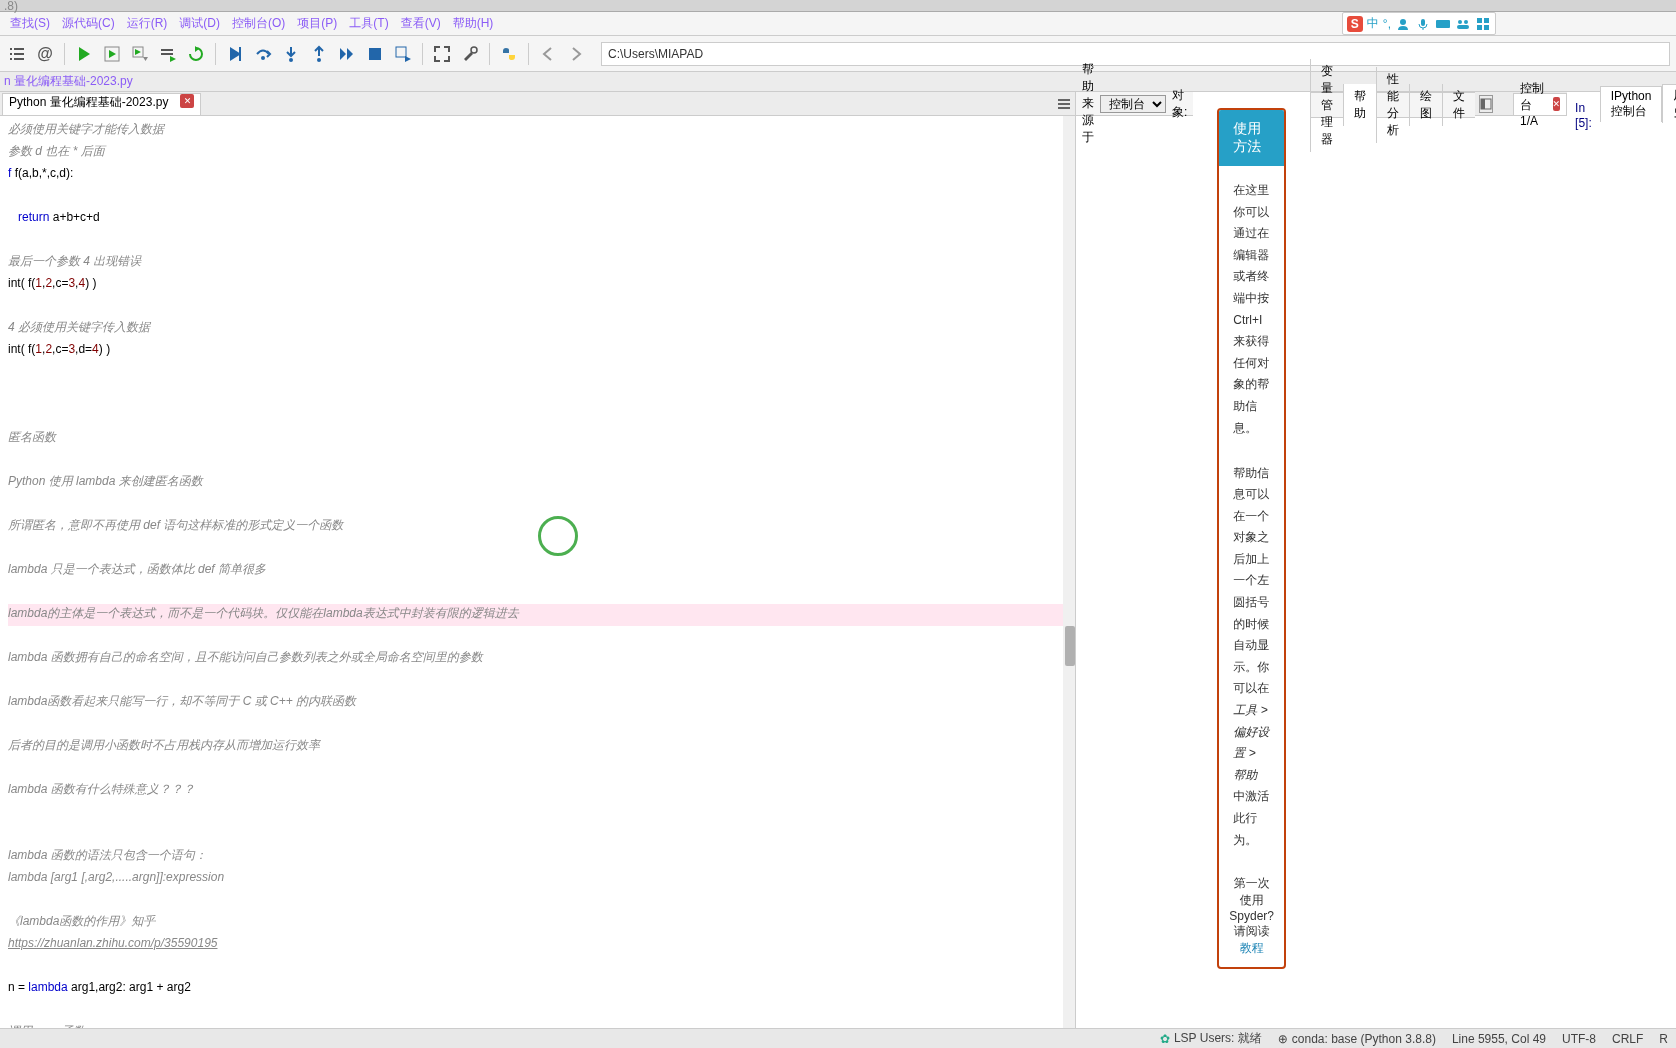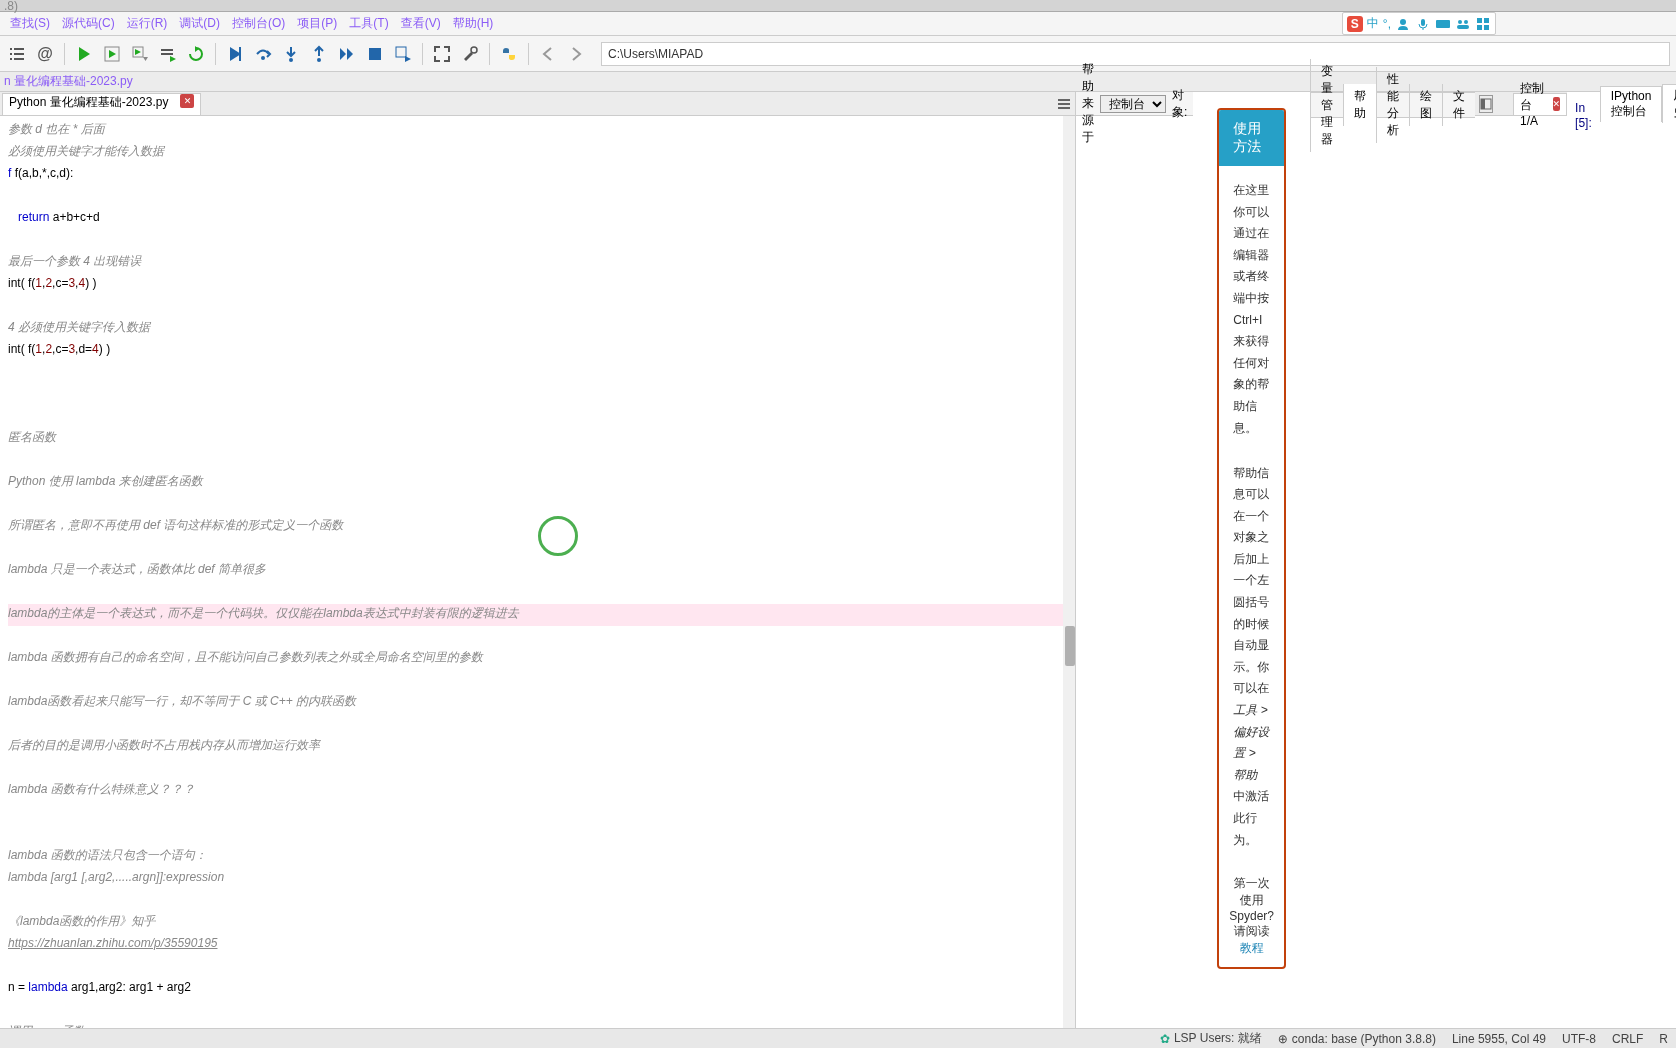--- a/index.html
+++ b/index.html
@@ -249,22 +249,22 @@
       <div class="tab-collapse">
           <svg width="16" height="16" viewBox="0 0 16 16">
             <rect x="2" y="3" width="12" height="2" fill="#666"></rect>
             <rect x="2" y="7" width="12" height="2" fill="#666"></rect>
             <rect x="2" y="11" width="12" height="2" fill="#666"></rect>
           </svg>
         </div>
     </div>
     <div class="code-area">
       <div class="code-content" id="code-content">
+          <div class="code-line"><span class="comment">必须使用关键字才能传入数据</span></div>
           <div class="code-line"><span class="comment">参数 d 也在 * 后面</span></div>
-          <div class="code-line"><span class="comment">必须使用关键字才能传入数据</span></div>
           <div class="code-line"><span class="keyword">f </span><span class="func">f</span>(a,b,*,c,d):</div>
           <div class="code-line"> </div>
           <div class="code-line">   <span class="keyword">return</span> a+b+c+d</div>
           <div class="code-line"> </div>
           <div class="code-line"><span class="comment">最后一个参数 4 出现错误</span></div>
           <div class="code-line">int( f(<span class="number">1</span>,<span class="number">2</span>,c=<span class="number">3</span>,<span class="number">4</span>) )</div>
           <div class="code-line"> </div>
           <div class="code-line"><span class="comment">4 必须使用关键字传入数据</span></div>
           <div class="code-line">int( f(<span class="number">1</span>,<span class="number">2</span>,c=<span class="number">3</span>,d=<span class="number">4</span>) )</div>
           <div class="code-line"> </div>

